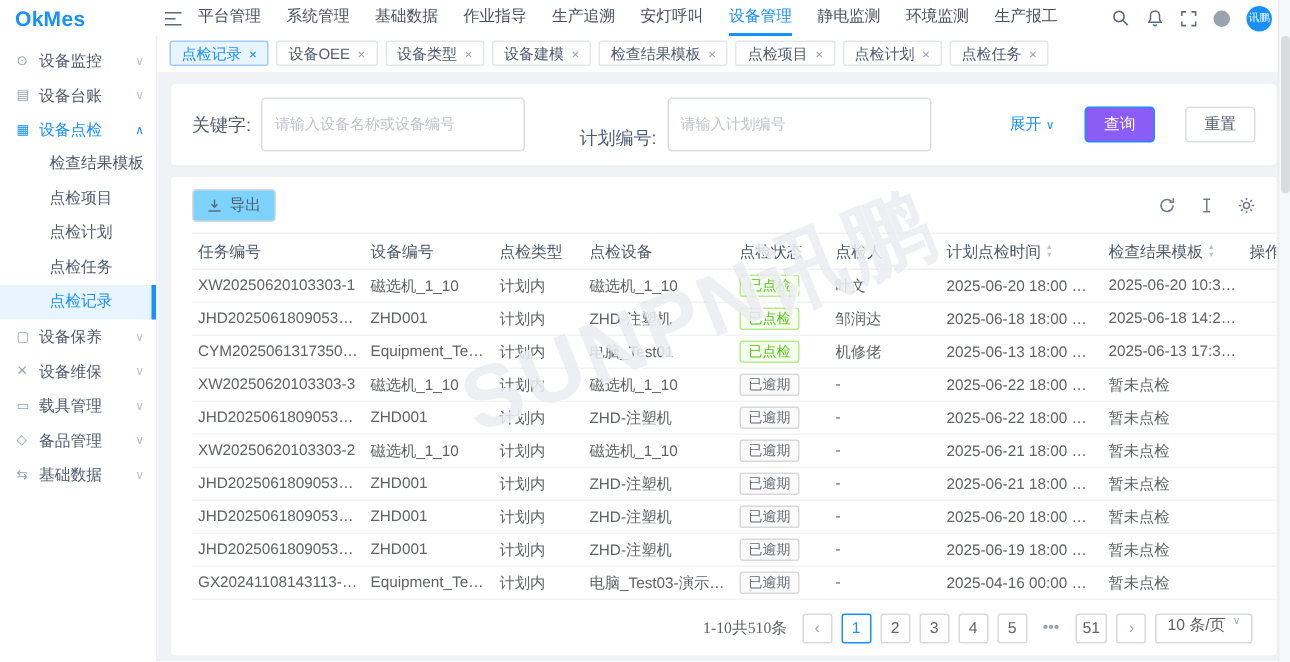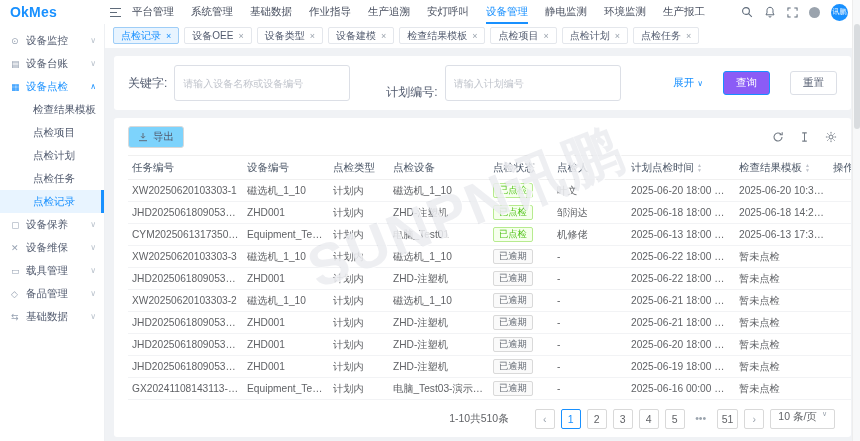--- a/index.html
+++ b/index.html
@@ -65,21 +65,21 @@
              border-top:1px solid #f0f0f0; border-bottom:1px solid #f0f0f0; }
   tbody td { height:22px; font-size:10.2px; color:#606266; border-bottom:1px solid #f2f3f5; }
   .sorter { display:inline-flex; flex-direction:column; vertical-align:middle; margin-left:3px; line-height:4px; }
   .sorter span { font-size:5px; color:#c0c4cc; height:5px; }
   .tag { display:inline-block; padding:0 5px; height:15px; line-height:13px; border-radius:2px; font-size:9.3px; border:1px solid; }
   .tag.success { color:#52c41a; background:#f6ffed; border-color:#b7eb8f; }
   .tag.default { color:#666c75; background:#fafafa; border-color:#d9d9d9; }
   .link { color:#1890ff; cursor:pointer;margin-left:43px; }
   
   .pagination { display:flex; align-items:center; justify-content:flex-end; gap:6px; padding:9px 2px 2px; font-size:10.5px; color:#606266; }
-  .pg-total { margin-right:20px; }
+  .pg-total { margin-right:4px;font-family:Liberation Serif, serif; }
   .page { min-width:20px; height:20px; line-height:18px; text-align:center; border:1px solid #d9d9d9; border-radius:2px;
           background:#fff; cursor:pointer; padding:0 4px; color:#606266; }
   .page.current { border-color:#1890ff; color:#1890ff; }
   .page.ellipsis { border:none; color:#9aa3ad; }
   .page.arrow { color:#9aa3ad; }
   .page-size { height:20px; border:1px solid #d9d9d9; border-radius:2px; padding:0 7px; display:flex;
                align-items:flex-start; gap:5px; cursor:pointer; background:#fff; }
   .page-size .chev { font-size:7px; color:#9aa3ad; }
   
   .watermark { position:absolute; left:185px; top:52px; font-size:58px; font-weight:bold;
@@ -402,21 +402,21 @@
                 <td>暂未点检</td>
                 <td><span class="link">详情</span></td>
               </tr>
               <tr>
                 <td>GX20241108143113-216</td>
                 <td>Equipment_Test03</td>
                 <td>计划内</td>
                 <td>电脑_Test03-演示专用</td>
                 <td><span class="tag default">已逾期</span></td>
                 <td>-</td>
-                <td>2025-06-16 00:00 截止</td>
+                <td>2025-04-16 00:00 截止</td>
                 <td>暂未点检</td>
                 <td><span class="link">详情</span></td>
               </tr>
             </tbody>
         </table>
 
         <div class="pagination">
           <span class="pg-total">1-10共510条</span>
           <span class="pages-wrap" style="display:flex;gap:6px;">
               <span class="page arrow">‹</span>

